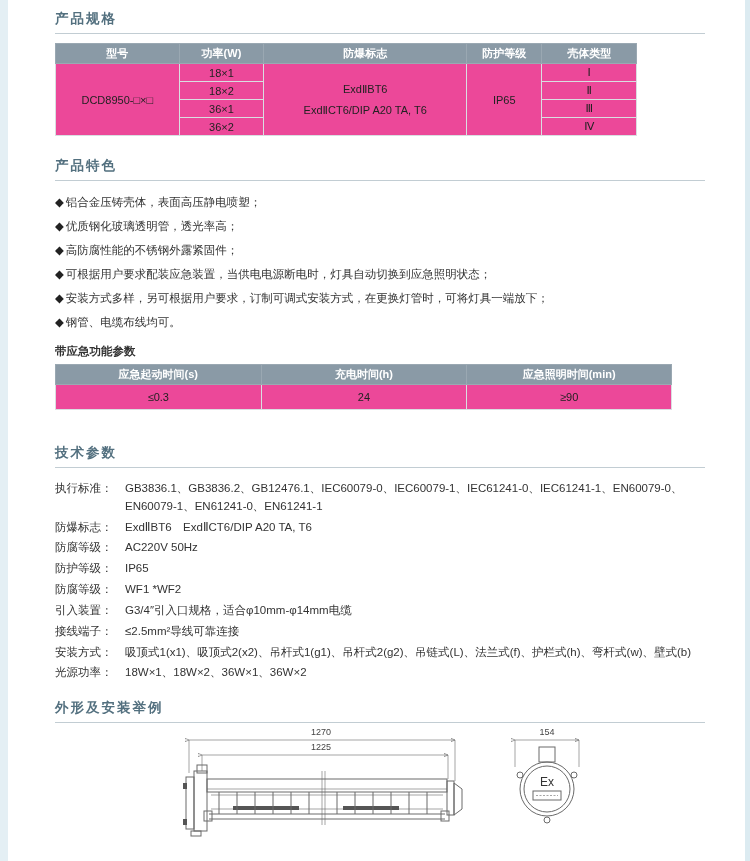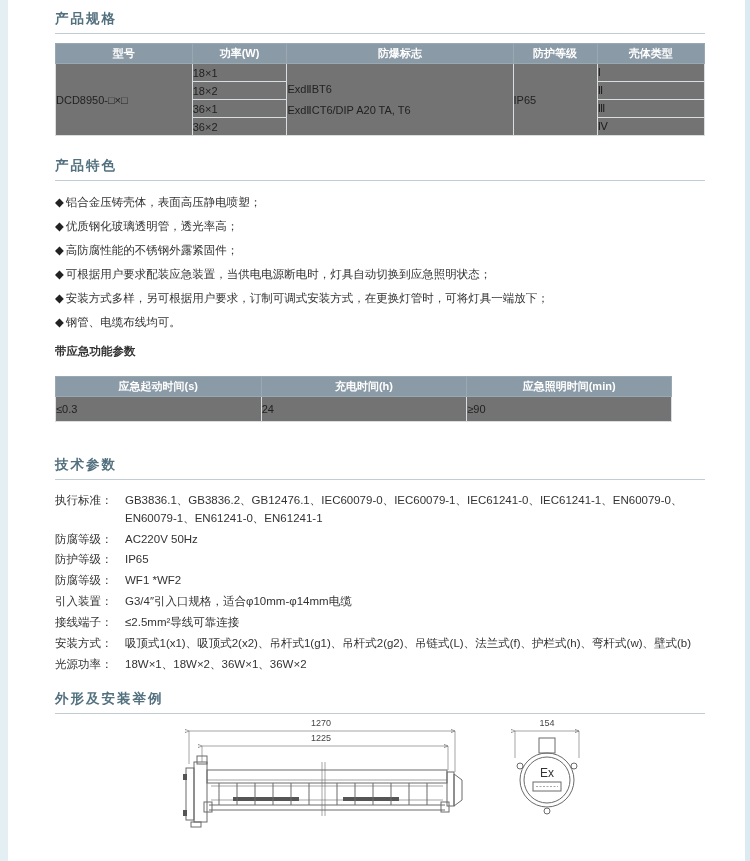--- a/index.html
+++ b/index.html
@@ -18,42 +18,43 @@
 
   .section-title {
     font-size: 13.5px;
     font-weight: bold;
     color: #53707f;
     letter-spacing: 2px;
   }
   .rule { border-bottom: 1px solid #c2cdd3; margin-top: 5px; }
 
   table { border-collapse: collapse; font-size: 11px; color:#222; }
-  .spec-table { width: 650px; margin-top: 9px; }
+  .spec-table { width: 582px; margin-top: 9px; }
   .spec-table th, .emg-table th {
     background: #8a9aa6;
     color: #fff;
     font-weight: bold;
     height: 20px;
     border: 1px solid #9aa8b2;
     font-size: 11px;
   }
   .spec-table td, .emg-table td {
     border: 1px solid #d9dee1;
     height: 18px;
-    background: #737373;
+    text-align: center;
+    background: #ec4899;
   }
   .exmark-cell div { line-height: 1.9; }
 
   .feature-list { list-style: none; margin-top: 14px; }
   .feature-list li { font-size: 11.5px; margin: 9px 0; color:#333; }
   .bullet { margin-right: 2px; color:#222; }
 
   .emg-label { font-size: 11.5px; font-weight: bold; color:#333; margin-top: 14px; }
-  .emg-table { width: 617px; margin-top: 17px; }
+  .emg-table { width: 617px; margin-top: 5px; }
   .emg-table td { height: 25px; }
 
   .tech-list { margin-top: 12px; }
   .tech-row { display: flex; font-size: 11.5px; line-height: 1.55; margin: 3px 0; }
   .tech-row .t-label { flex: 0 0 70px; white-space: nowrap; color:#333; }
   .tech-row .t-value { flex: 1; color:#333; }
 
   .drawing-area { display:flex; justify-content:center; align-items:flex-start; gap:34px; margin-top:4px; height:128px; }
   svg { overflow: visible; }
   .dwg line, .dwg path, .dwg rect, .dwg circle, .dwg polyline { stroke:#6a6a6a; stroke-width:1; fill:none; }
@@ -149,20 +150,24 @@
 
   <div class="section-title" style="margin-top:34px">技术参数</div>
   <div class="rule"></div>
 
   <div class="tech-list">
     <div class="tech-row">
         <span class="t-label">执行标准：</span>
         <span class="t-value">GB3836.1、GB3836.2、GB12476.1、IEC60079-0、IEC60079-1、IEC61241-0、IEC61241-1、EN60079-0、EN60079-1、EN61241-0、EN61241-1</span>
       </div>
     <div class="tech-row">
+        <span class="t-label">防爆标志：</span>
+        <span class="t-value">ExdⅡBT6　ExdⅡCT6/DIP A20 TA, T6</span>
+      </div>
+    <div class="tech-row">
         <span class="t-label">防腐等级：</span>
         <span class="t-value">AC220V 50Hz</span>
       </div>
     <div class="tech-row">
         <span class="t-label">防护等级：</span>
         <span class="t-value">IP65</span>
       </div>
     <div class="tech-row">
         <span class="t-label">防腐等级：</span>
         <span class="t-value">WF1 *WF2</span>

